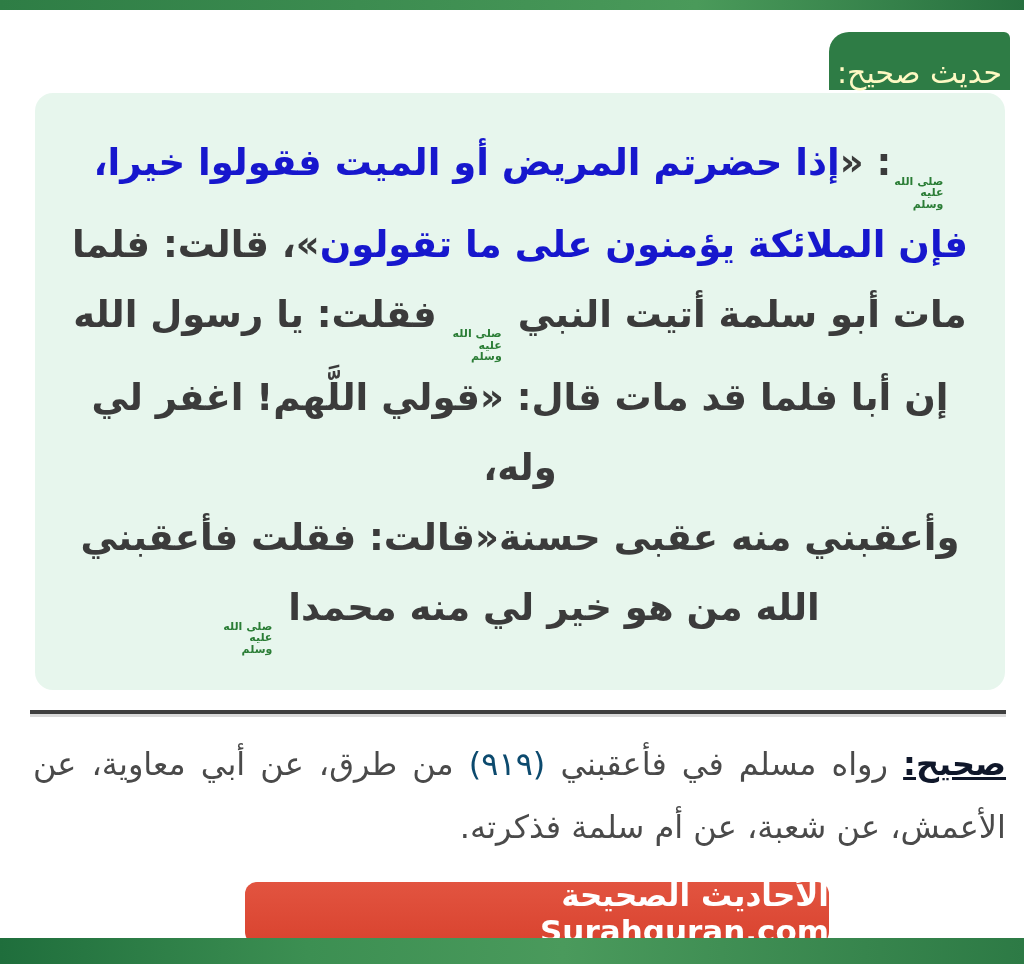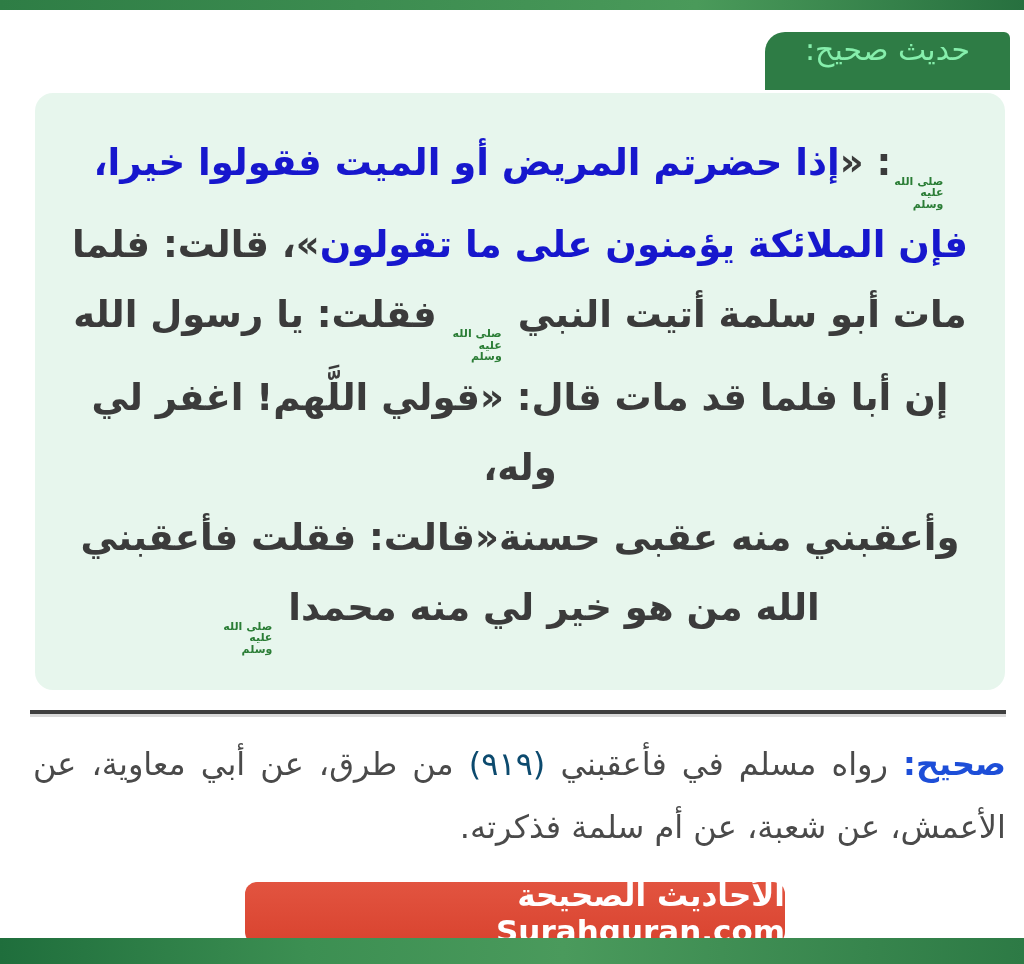--- a/index.html
+++ b/index.html
@@ -7,23 +7,23 @@
     position:relative;width:1024px;height:964px;background:#ffffff;overflow:hidden;
     font-family:"DejaVu Sans",sans-serif;
   }
   
   .top-bar{
     position:absolute;top:0;left:0;width:1024px;height:10px;
     background:linear-gradient(90deg,#2e7d45 0%,#3c8c50 35%,#4a9a5a 68%,#27703f 100%);
   }
   
   .badge{
-    position:absolute;top:32px;right:14px;height:58px;padding:0 40px;
-    background:#2e7c45;color:#86efac;font-size:30px;
-    display:flex;align-items:flex-start;direction:rtl;
+    position:absolute;top:32px;right:14px;height:58px;padding:0 8px;
+    background:#2e7c45;color:#fef9c3;font-size:30px;
+    display:flex;align-items:flex-end;direction:rtl;
     border-radius:20px 6px 0 0;
   }
   
   .hadith-box{
     position:absolute;top:93px;left:35px;width:970px;height:597px;
     background:#e7f6ed;border-radius:18px;overflow:hidden;box-sizing:border-box;
     display:flex;align-items:center;justify-content:center;
   }
   .hadith-text{
     margin:0;padding:6px 24px;direction:rtl;text-align:center;
@@ -38,29 +38,29 @@
   
   .separator{
     position:absolute;top:710px;left:30px;width:976px;height:4px;
     background:#3f3f3f;border-bottom:3px solid #d9d9d9;
   }
   
   .source{
     position:absolute;top:733px;right:18px;left:33px;margin:0;
     direction:rtl;text-align:justify;font-size:32px;line-height:63px;color:#4a4a4a;
   }
-  .grade-red{color:#1d4ed8;font-weight:700;}
+  .grade-red{color:#0f172a;font-weight:700;text-decoration:underline;}
   .num-green{color:#0c4a6e;}
   
   .footer-button{
     position:absolute;top:882px;left:245px;width:540px;height:62px;z-index:1;
     background:linear-gradient(180deg,#e25440 0%,#d9432f 100%);
     border-radius:12px;color:#ffffff;font-size:31px;font-weight:700;
     display:flex;align-items:center;justify-content:center;gap:12px;
-    direction:rtl;text-decoration:none;cursor:pointer;
+    direction:rtl;text-decoration:none;cursor:pointer;padding-left:44px;
   }
   
   .bottom-band{
     position:absolute;left:0;bottom:0;width:1024px;height:26px;z-index:2;
     background:linear-gradient(90deg,#1f6e3c 0%,#3c8f52 30%,#4a9a5c 55%,#2d7a45 100%);
   }
 </style>
 </head>
 <body>
 

